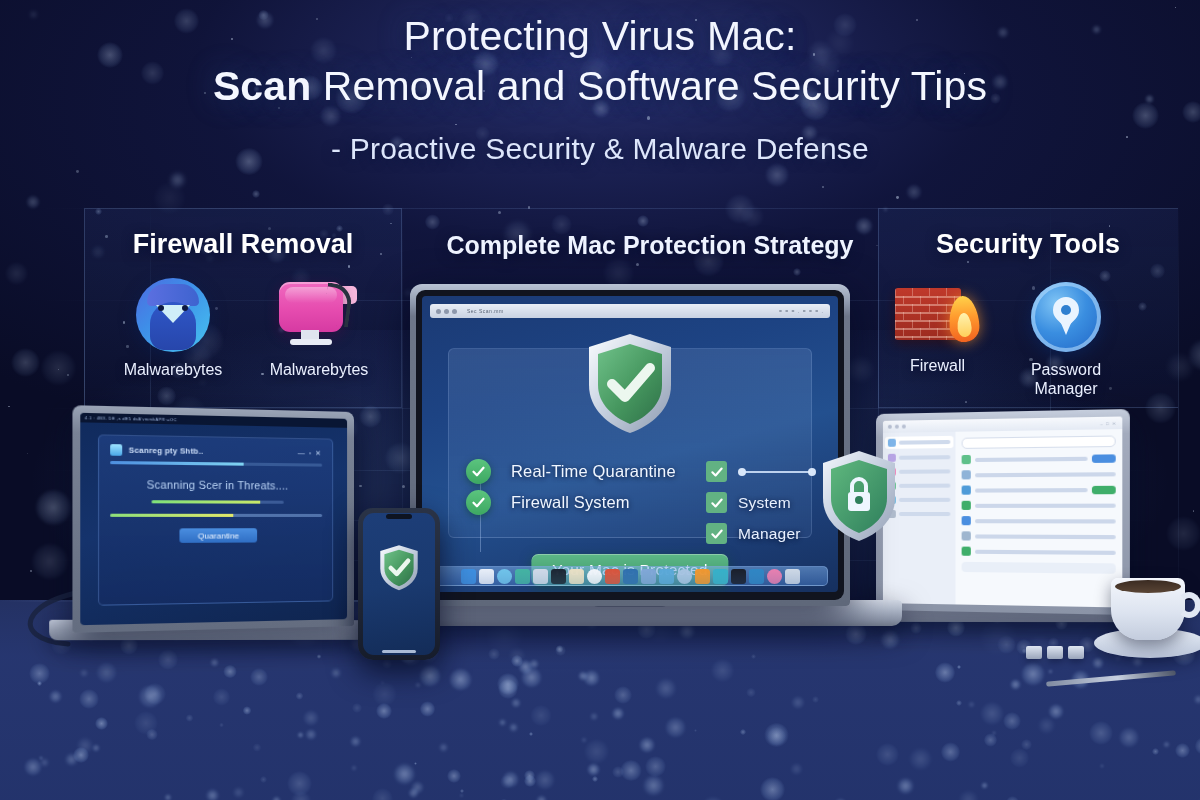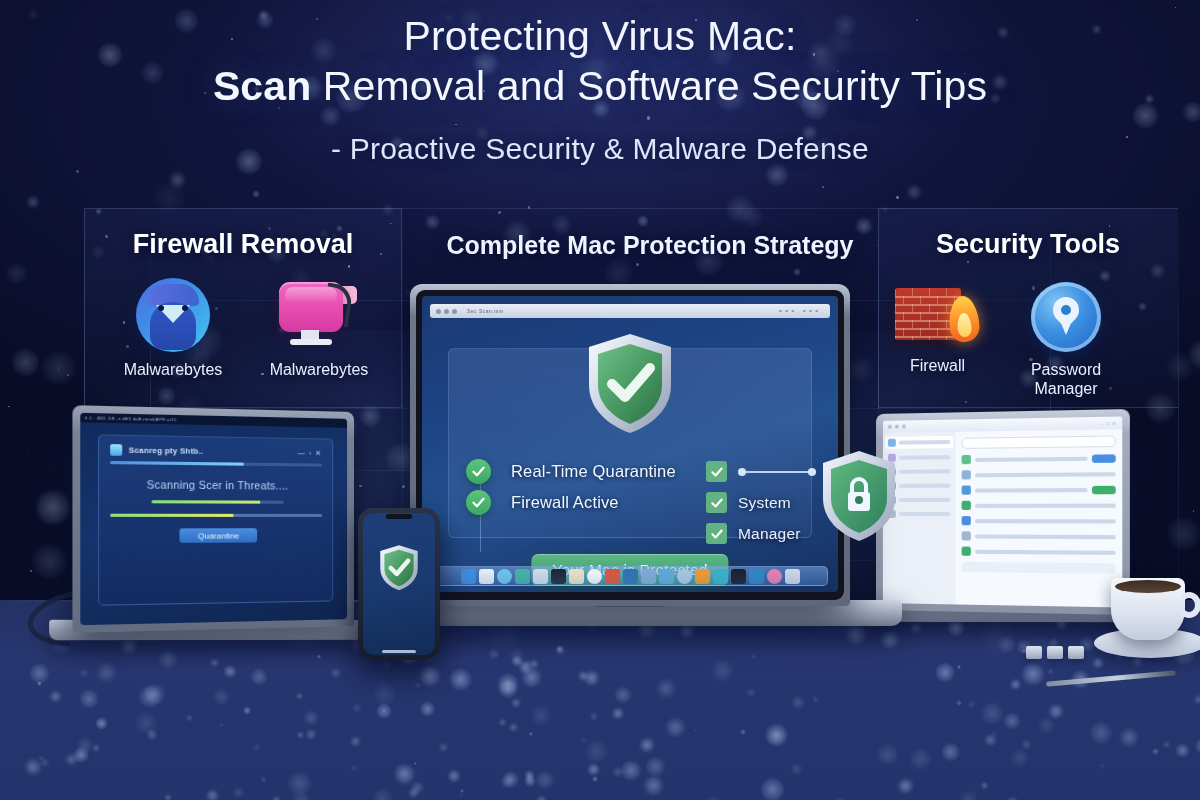--- a/index.html
+++ b/index.html
@@ -1032,21 +1032,21 @@
                 </svg>
               </span>
               <span class="txt">Real-Time Quarantine</span>
             </div>
             <div class="crow">
               <span class="cmark">
                 <svg viewBox="0 0 24 24">
                   <path d="M4 12.5 L9.5 18 L20 6" fill="none" stroke="#ffffff" stroke-width="3.6" stroke-linecap="round" stroke-linejoin="round"></path>
                 </svg>
               </span>
-              <span class="txt">Firewall Active</span>
+              <span class="txt">Firewall System</span>
             </div>
           </div>
         <div class="rightlist" id="rightlist">
             <div class="rrow">
               <span class="sqmark">
                 <svg viewBox="0 0 24 24">
                   <path d="M4 12.5 L9.5 18 L20 6" fill="none" stroke="#ffffff" stroke-width="3.6" stroke-linecap="round" stroke-linejoin="round"></path>
                 </svg>
               </span>
               <span class="conn">

